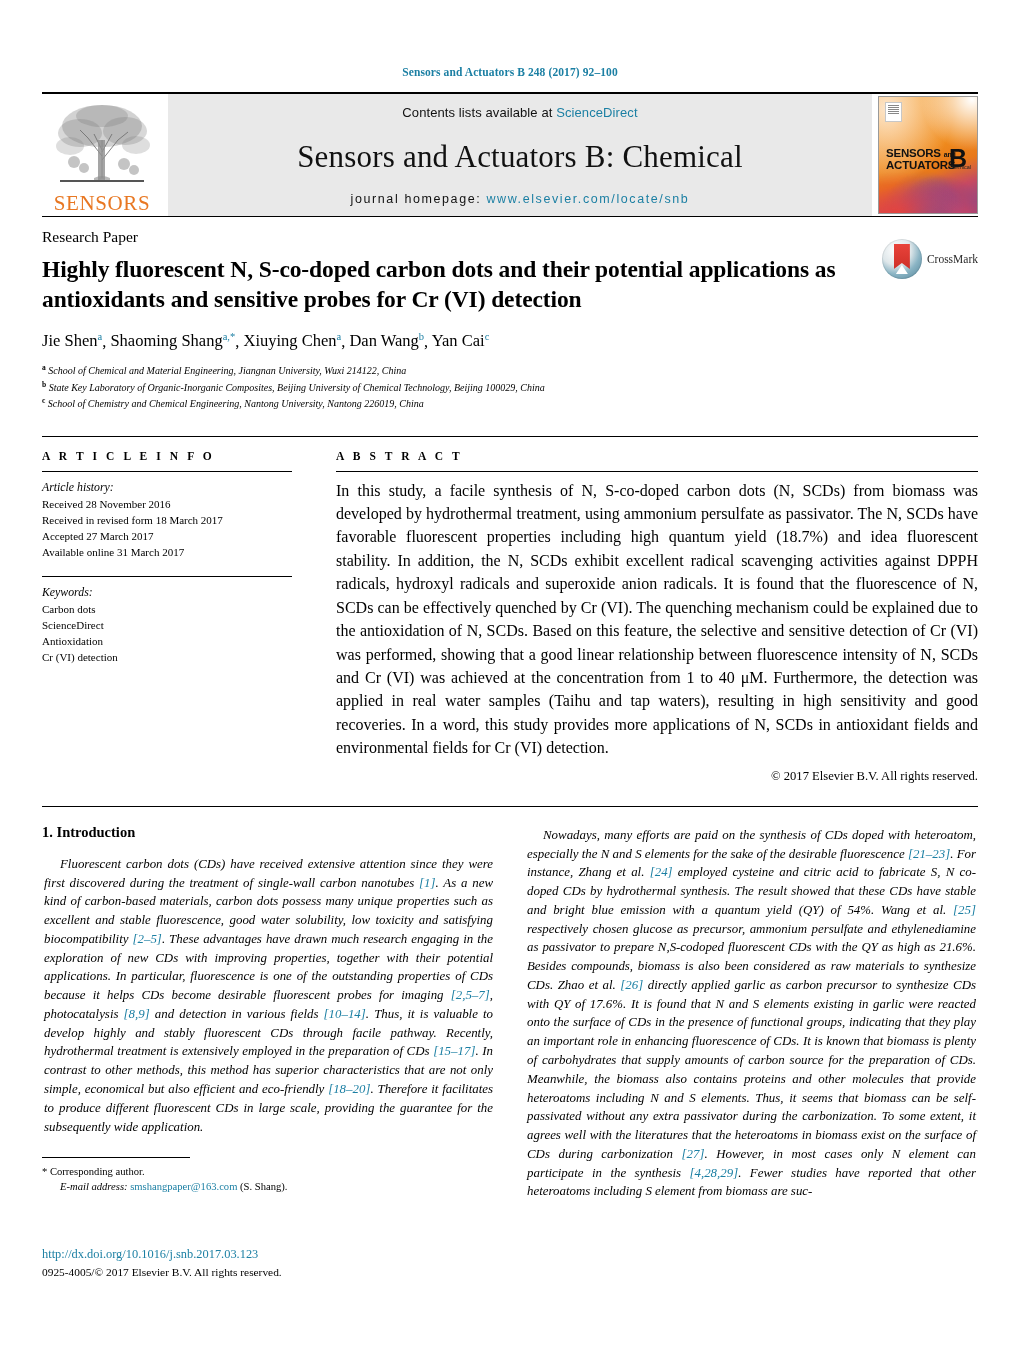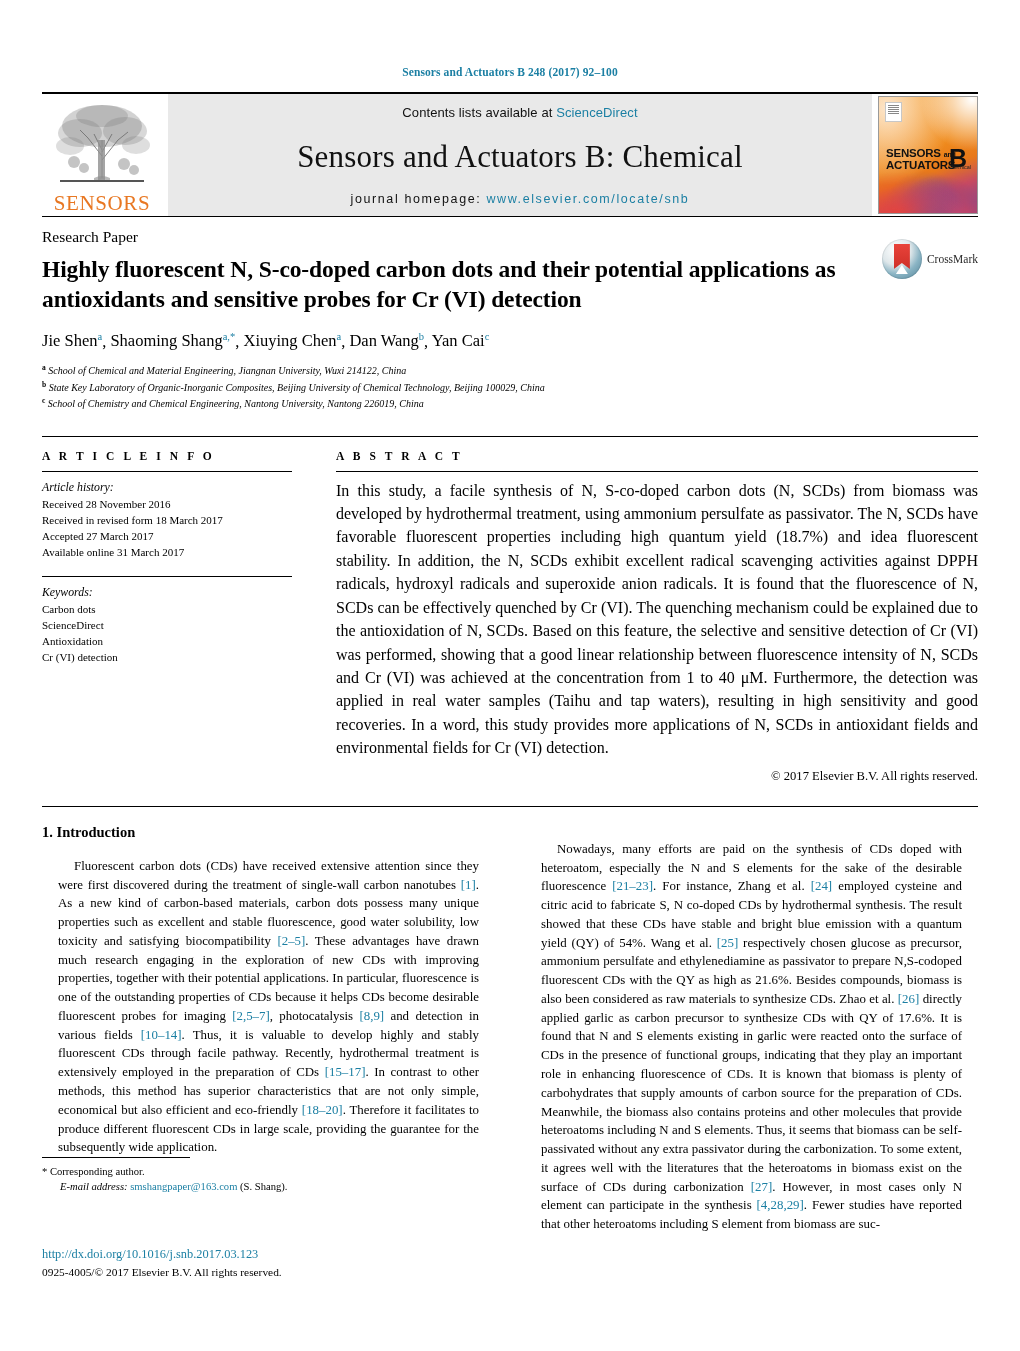--- a/index.html
+++ b/index.html
@@ -260,21 +260,22 @@
     font-size:14.5px;
     font-weight:bold;
     margin:0 0 14px 0;
   }
   .para {
     font-size:12.9px;
     line-height:1.455;
     text-align:justify;
     text-justify:inter-word;
     text-indent:16px;
-    margin:16px;
+    margin:2px;
+    font-style:italic;
   }
   .ref { color:#1b7fa3; }
 
   
   .footnote {
     position:absolute;
     left:42px;
     top:1157px;
     width:420px;
   }

